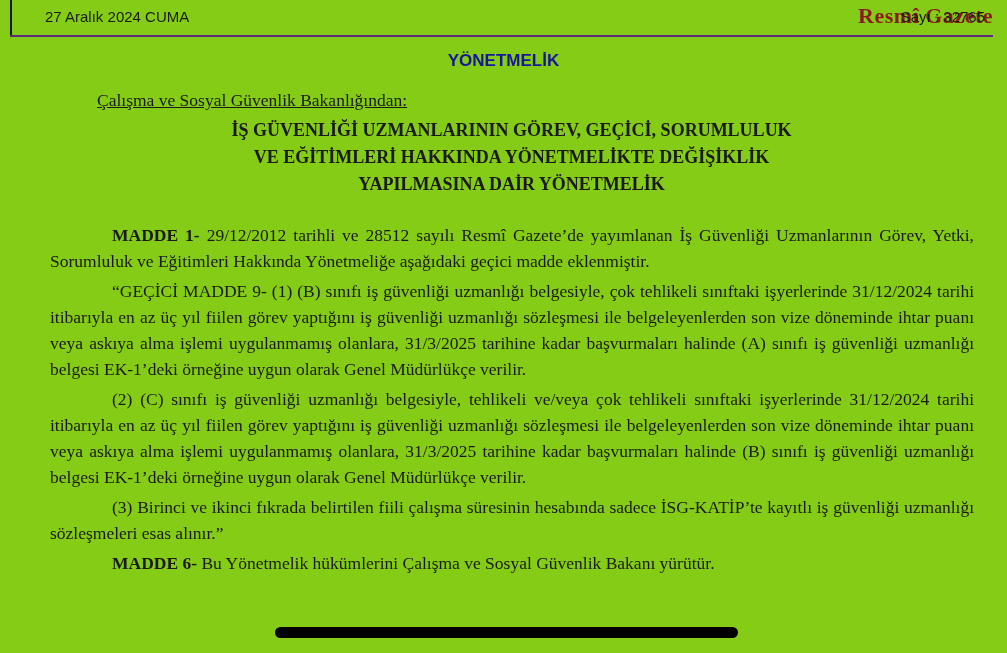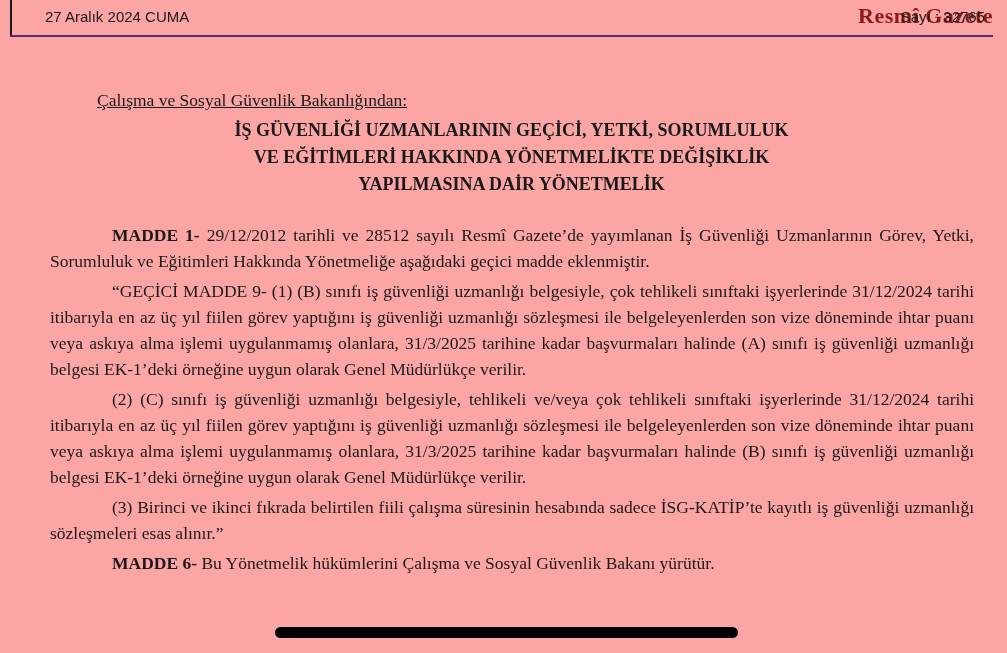--- a/index.html
+++ b/index.html
@@ -1,20 +1,20 @@
 <!DOCTYPE html>
 <html lang="tr"><head>
 <meta charset="utf-8">
 <style>
   html, body { margin: 0; padding: 0; background: #ffffff; overflow: hidden; }
   .page {
     position: relative;
     width: 1007px;
     height: 653px;
-    background: #fca5a5;
+    background: #84cc16;
     font-family: "Liberation Serif", serif;
     color: #1a1a1a;
   }
 
   
   .header-left-border {
     position: absolute; left: 10px; top: 0;
     width: 2px; height: 35px; background: #1a1a1a;
   }
   .header-date {
@@ -79,25 +79,26 @@
 <body>
 
 <div class="page">
 
   <div class="header-left-border"></div>
   <div class="header-date">27 Aralık 2024 CUMA</div>
   <div class="gazette-title">Resmî Gazete</div>
   <div class="issue-number">Sayı : 32765</div>
   <div class="header-rule"></div>
 
+  <div class="section-heading">YÖNETMELİK</div>
 
   <div class="authority-line">Çalışma ve Sosyal Güvenlik Bakanlığından:</div>
 
   <div class="doc-title">
-    <div>İŞ GÜVENLİĞİ UZMANLARININ GEÇİCİ, YETKİ, SORUMLULUK</div>
+    <div>İŞ GÜVENLİĞİ UZMANLARININ GÖREV, GEÇİCİ, SORUMLULUK</div>
     <div>VE EĞİTİMLERİ HAKKINDA YÖNETMELİKTE DEĞİŞİKLİK</div>
     <div>YAPILMASINA DAİR YÖNETMELİK</div>
   </div>
 
   <div class="body-text">
     <p><span class="lead">MADDE 1-</span><span> 29/12/2012 tarihli ve 28512 sayılı Resmî Gazete’de yayımlanan İş Güvenliği Uzmanlarının Görev, Yetki, Sorumluluk ve Eğitimleri Hakkında Yönetmeliğe aşağıdaki geçici madde eklenmiştir.</span></p>
     <p><span class="lead"></span><span>“GEÇİCİ MADDE 9- (1) (B) sınıfı iş güvenliği uzmanlığı belgesiyle, çok tehlikeli sınıftaki işyerlerinde 31/12/2024 tarihi itibarıyla en az üç yıl fiilen görev yaptığını iş güvenliği uzmanlığı sözleşmesi ile belgeleyenlerden son vize döneminde ihtar puanı veya askıya alma işlemi uygulanmamış olanlara, 31/3/2025 tarihine kadar başvurmaları halinde (A) sınıfı iş güvenliği uzmanlığı belgesi EK-1’deki örneğine uygun olarak Genel Müdürlükçe verilir.</span></p>
     <p><span class="lead"></span><span>(2) (C) sınıfı iş güvenliği uzmanlığı belgesiyle, tehlikeli ve/veya çok tehlikeli sınıftaki işyerlerinde 31/12/2024 tarihi itibarıyla en az üç yıl fiilen görev yaptığını iş güvenliği uzmanlığı sözleşmesi ile belgeleyenlerden son vize döneminde ihtar puanı veya askıya alma işlemi uygulanmamış olanlara, 31/3/2025 tarihine kadar başvurmaları halinde (B) sınıfı iş güvenliği uzmanlığı belgesi EK-1’deki örneğine uygun olarak Genel Müdürlükçe verilir.</span></p>
     <p><span class="lead"></span><span>(3) Birinci ve ikinci fıkrada belirtilen fiili çalışma süresinin hesabında sadece İSG-KATİP’te kayıtlı iş güvenliği uzmanlığı sözleşmeleri esas alınır.”</span></p>
     <p><span class="lead">MADDE 6-</span><span> Bu Yönetmelik hükümlerini Çalışma ve Sosyal Güvenlik Bakanı yürütür.</span></p>

